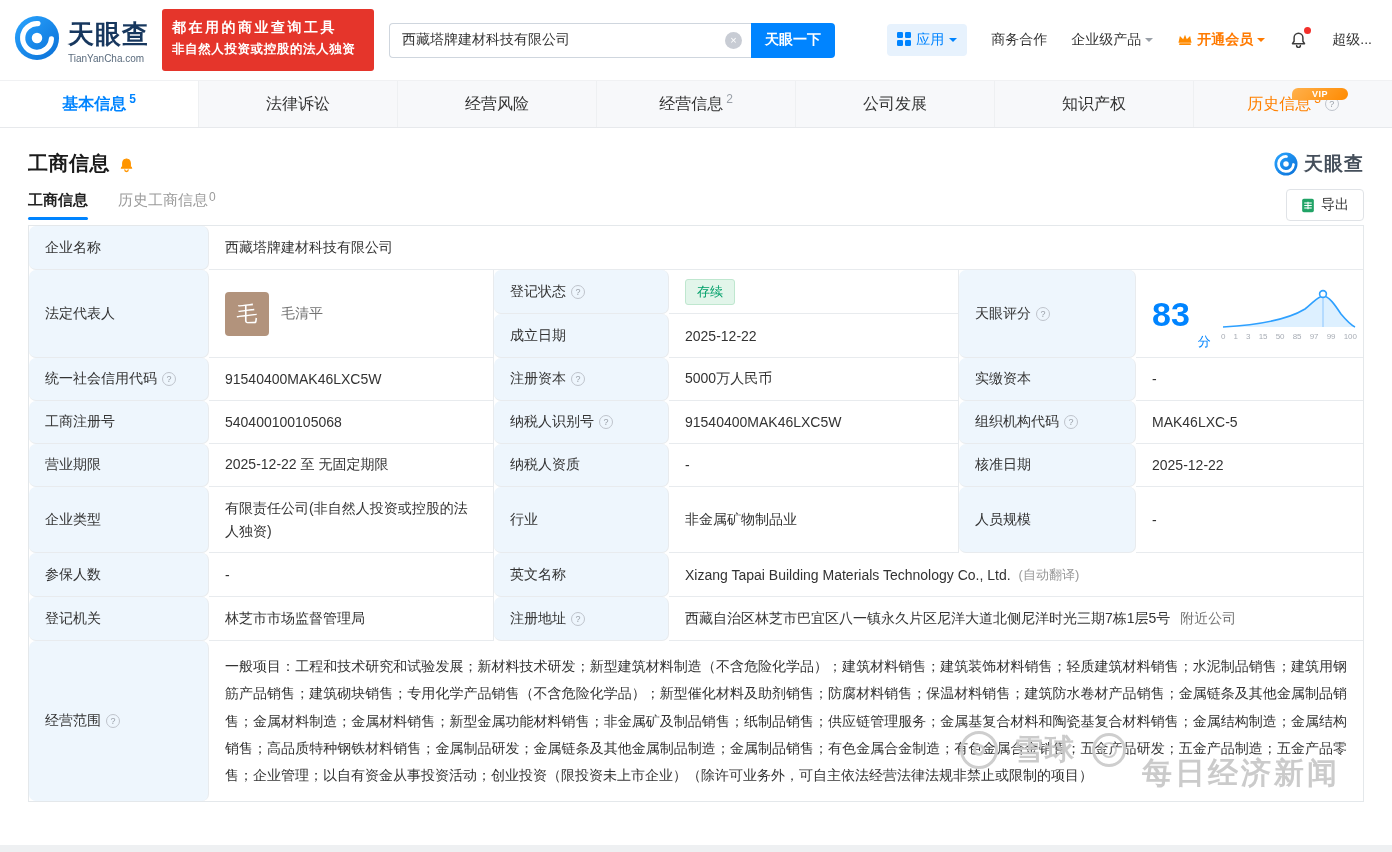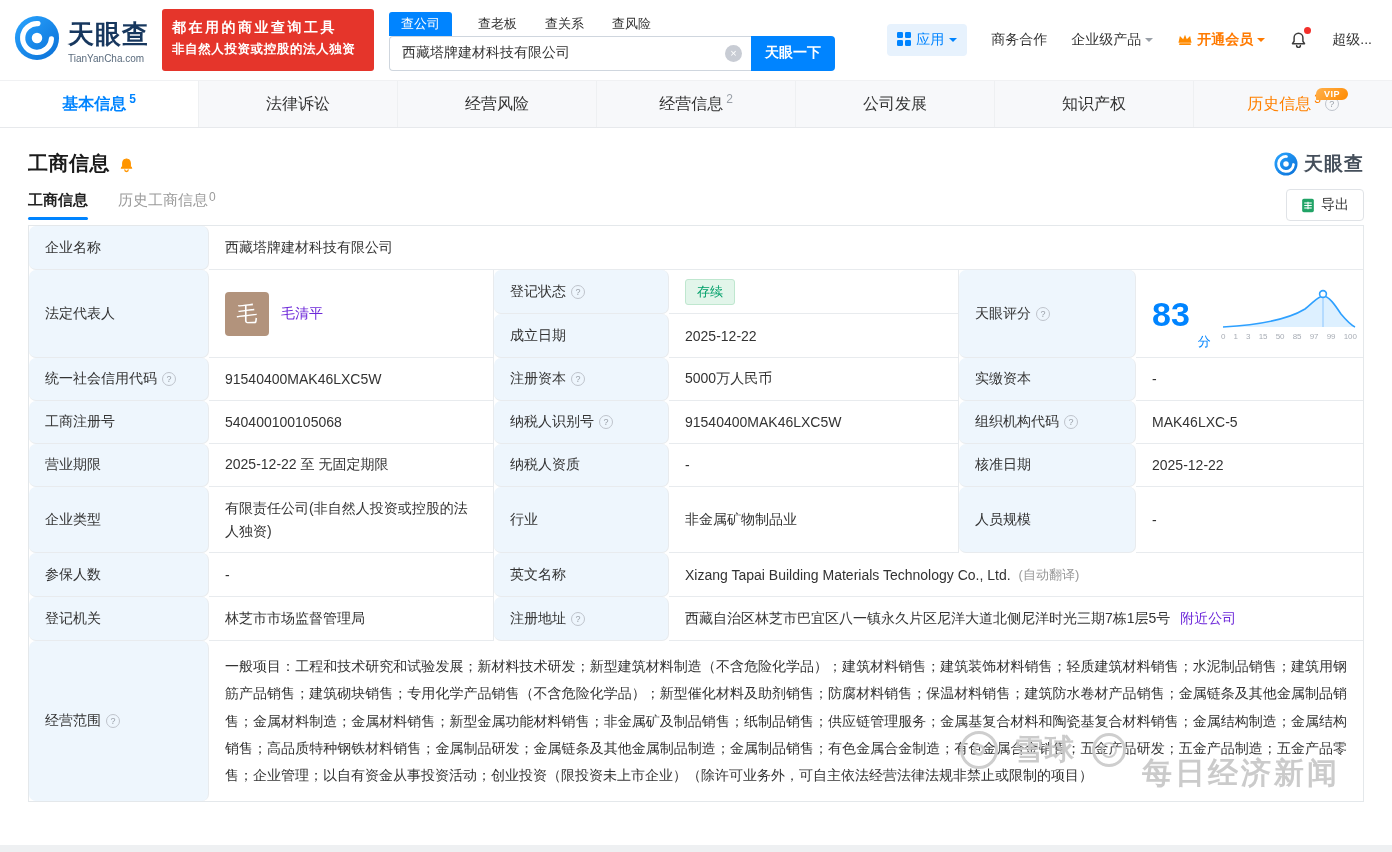--- a/index.html
+++ b/index.html
@@ -36,21 +36,21 @@
 
   
   .nav-tabs { height:48px; display:flex; background:#f7f8fa; border-top:1px solid #f0f1f3; border-bottom:1px solid #e7e9ec; }
   .tab { flex:1; display:flex; align-items:center; justify-content:center; font-size:16px; color:#333; cursor:pointer; position:relative; border-left:1px solid #eef0f2; }
   .tab:first-child { border-left:none; }
   .tab.active { background:#fff; color:#0084ff; font-weight:700; }
   .cnt { font-size:12px; margin-left:3px; transform:translateY(-5px); color:#0084ff; }
   .cnt.gray { color:#9aa0a8; }
   .cnt.orange { color:#ff8000; }
   .tab.orange { color:#ff8000; }
-  .vip-tag { position:absolute; top:7px; right:44px; background:linear-gradient(135deg,#ffb14d,#ff8a00); color:#fff; font-size:9px; font-weight:700; padding:1px 8px; border-radius:7px 7px 7px 1px; letter-spacing:0.5px; }
+  .vip-tag { position:absolute; top:7px; right:44px; background:linear-gradient(135deg,#ffb14d,#ff8a00); color:#fff; font-size:9px; font-weight:700; padding:1px 20px; border-radius:7px 7px 7px 1px; letter-spacing:0.5px; }
 
   
   .content { padding:0 28px; position:relative; }
   .sec-head { margin-top:22px; display:flex; align-items:center; justify-content:space-between; }
   .sec-title-wrap { display:flex; align-items:center; gap:8px; }
   .sec-title { font-size:20px; font-weight:700; color:#1a1a1a; letter-spacing:0.5px; }
   .brand { display:flex; align-items:center; gap:6px; }
   .brand-txt { font-size:19px; font-weight:700; color:#454f5b; letter-spacing:1px; }
 
   .subtab-row { margin-top:12px; display:flex; align-items:center; justify-content:space-between; }
@@ -63,21 +63,21 @@
 
   
   .tbl { margin-top:4px; width:1336px; border:1px solid #e4e8eb; display:grid;
     grid-template-columns:180px 285px 175px 290px 177px 1fr;
     grid-template-rows:44px 44px 44px 43px 43px 43px 66px 44px 44px minmax(150px,auto); }
   .cell { border-right:1px solid #e8ebee; border-bottom:1px solid #e8ebee; padding:0 16px; display:flex; align-items:center; font-size:14px; color:#333; }
   .cell.lbl { background:#eef6fd; gap:5px;border-radius:7px; }
   .cell.noR { border-right:none; }
   .cell.noB { border-bottom:none; }
   .help-ic { width:14px; height:14px; min-width:14px; border:1px solid #bfc4cc; border-radius:50%; color:#9aa0a8; font-size:9px; line-height:12px; text-align:center; cursor:pointer; }
-  .link { color:#6d28d9; cursor:pointer; text-decoration:none; }
+  .link { color:#737373; cursor:pointer; text-decoration:none; }
   .avatar { width:44px; height:44px; border-radius:4px; background:#b2937c; color:#fff; font-size:21px; display:flex; align-items:center; justify-content:center; cursor:pointer; }
   .rep-cell { gap:12px; }
   .badge { background:#e2f5ea; border:1px solid #bfe7cf; color:#00a06a; font-size:13px; padding:3px 11px; border-radius:3px; }
   .note { color:#999; margin-left:8px; font-size:13px;text-align:center; }
   .score-cell { gap:8px; padding-right:6px; cursor:pointer; }
   .score-num { font-size:34px; font-weight:700; color:#0084ff; line-height:1; }
   .score-unit { font-size:13px; color:#0084ff; align-self:flex-end; margin-bottom:6px; }
   .score-chart { margin-left:auto; display:flex; flex-direction:column; }
   .axis { display:flex; justify-content:space-between; width:136px; font-size:8px; color:#a8adb5; margin-top:1px; }
   .scope-val { display:block; padding:12px 16px; line-height:1.95; text-align:justify; }
@@ -116,26 +116,20 @@
       <div class="t2">TianYanCha.com</div>
     </span>
   </div>
 
   <div class="banner">
     <div class="b1">都在用的商业查询工具</div>
     <div class="b2">非自然人投资或控股的法人独资</div>
   </div>
 
   <div class="search">
-    <div class="s-tabs">
-      <span class="s-tab active">查公司</span>
-      <span class="s-tab">查老板</span>
-      <span class="s-tab">查关系</span>
-      <span class="s-tab">查风险</span>
-    </div>
     <div class="s-bar">
       <div class="s-input-wrap">
         <input type="text" value="西藏塔牌建材科技有限公司" style="">
         <span class="clear-ic">×</span>
       </div>
       <button class="s-btn">天眼一下</button>
     </div>
   </div>
 
   <div class="h-right">

